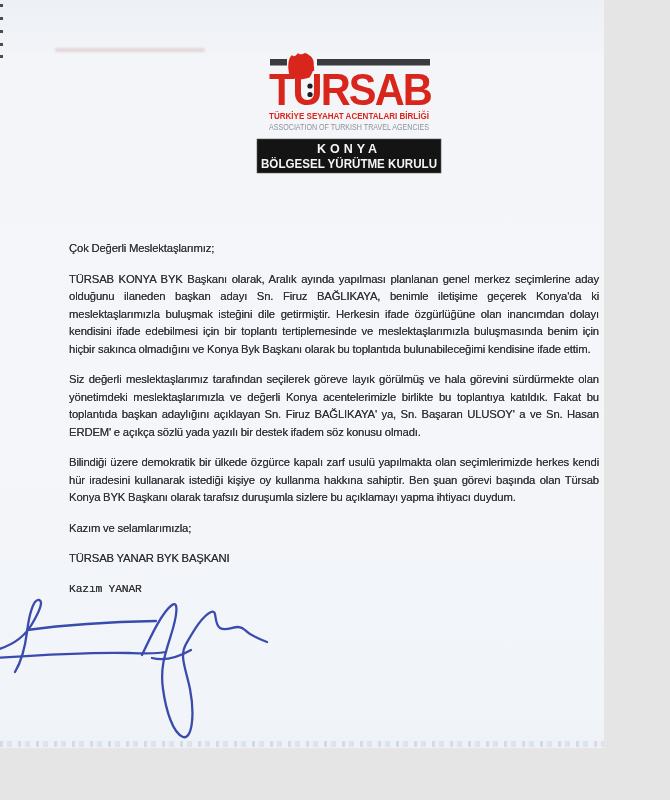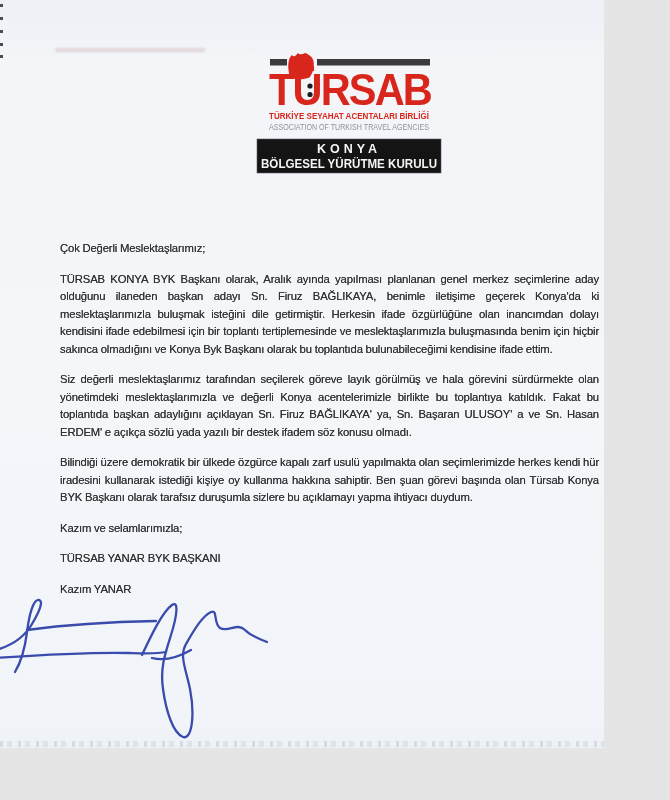--- a/index.html
+++ b/index.html
@@ -29,23 +29,23 @@
   }
   .edge-mark { position:absolute; left:0; width:3px; height:3px; background:#4a4c50; }
 
   
   .letter-body {
     position:absolute; left:60px; top:240px; width:539px;
     font-size:11.3px; line-height:17.5px; color:#303234;
     letter-spacing:-0.15px; word-spacing:-0.2px;
     text-shadow:0 0 0.45px rgba(48,50,52,0.85);
   }
-  .letter-body p { margin:0 0 13px 0; text-align:justify; }
+  .letter-body p { margin:0 0 13px 9px; text-align:justify; }
   .letter-body p.noj { text-align:left; }
-  .signer-name { margin-top:1px; }
+  .signer-name { margin-top:1px;font-family:Liberation Mono, monospace; }
 
   .logo-svg { position:absolute; left:254px; top:50px; }
   .signature-svg { position:absolute; left:-6px; top:592px; pointer-events:none; }
 </style>
 </head>
 <body>
 
 <div class="stage">
 
   <div class="scan-page"></div>

